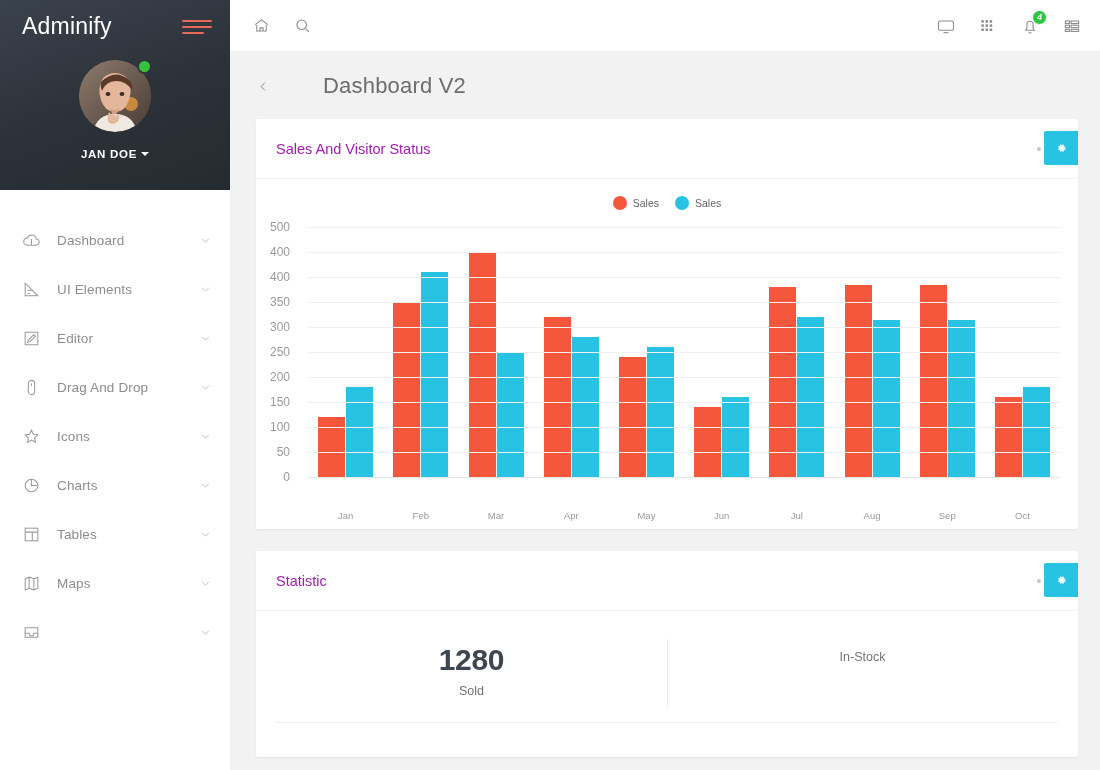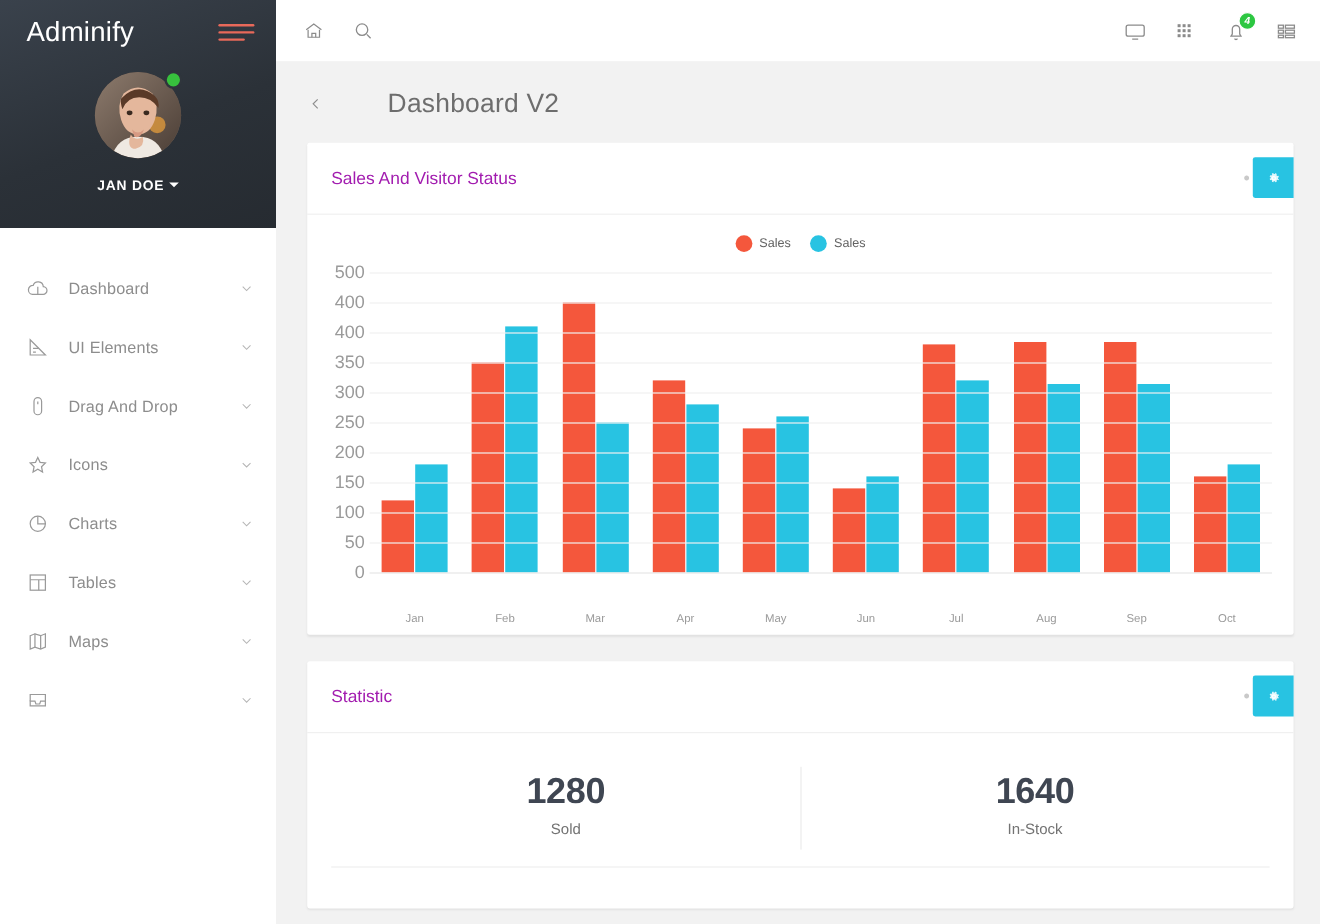--- a/index.html
+++ b/index.html
@@ -123,21 +123,21 @@
   .lg { display: flex; align-items: center; gap: 6px; }
   .lg-dot { width: 14px; height: 14px; border-radius: 50%; }
   .lg-txt { font-size: 10.5px; color: #636363; }
 
   .plot { position: relative; height: 280px; display: flex; }
   .yaxis {
     width: 34px; flex: 0 0 34px; position: relative;
     height: 250px; margin-top: 6px;
   }
   .ytick {
-    position: absolute; right: 4px; font-size: 15px; color: #9a9a9a;
+    position: absolute; right: 18px; font-size: 12px; color: #9a9a9a;
     transform: translateY(-50%); white-space: nowrap;
   }
   .grid-area { flex: 1; position: relative; height: 250px; margin-top: 6px; }
   .gline { position: absolute; left: 0; right: 0; height: 1px; background: #f1f1f1; }
   .gline.base { background: #e6e6e6; }
   .bars {
     position: absolute; left: 0; right: 0; bottom: 0; top: 0;
     display: flex; align-items: flex-end;
   }
   .grp { flex: 1; display: flex; align-items: flex-end; justify-content: center; gap: 1px; height: 100%; }
@@ -238,20 +238,34 @@
           </svg>
         </span>
         <span class="nav-label">UI Elements</span>
         <span class="nav-chev">
           <svg width="13" height="13" viewBox="0 0 24 24" fill="none" stroke="currentColor" stroke-width="1.6">
               <path d="M6 9l6 6 6-6"></path>
             </svg>
         </span>
       </div>
 
+      <div class="nav-item">
+        <span class="nav-ico">
+          <svg width="19" height="19" viewBox="0 0 24 24" fill="none" stroke="currentColor" stroke-width="1.3">
+            <path d="M4 4h16v16H4z"></path>
+              <path d="M15 7l2 2-7 7-3 1 1-3z"></path>
+          </svg>
+        </span>
+        <span class="nav-label">Editor</span>
+        <span class="nav-chev">
+          <svg width="13" height="13" viewBox="0 0 24 24" fill="none" stroke="currentColor" stroke-width="1.6">
+              <path d="M6 9l6 6 6-6"></path>
+            </svg>
+        </span>
+      </div>
 
       <div class="nav-item">
         <span class="nav-ico">
           <svg width="19" height="19" viewBox="0 0 24 24" fill="none" stroke="currentColor" stroke-width="1.3">
             <rect x="8" y="3" width="8" height="18" rx="4"></rect>
               <path d="M12 7v3"></path>
           </svg>
         </span>
         <span class="nav-label">Drag And Drop</span>
         <span class="nav-chev">
@@ -518,21 +532,20 @@
         <div class="card-head">
           <h2 class="card-title">Statistic</h2>
           <span class="dots">•••</span>
         </div>
         <div class="stat-body">
           <div class="stat-col">
             <div class="stat-num">1280</div>
             <div class="stat-lab">Sold</div>
           </div>
           <div class="stat-col">
-            <div class="stat-num">1640</div>
             <div class="stat-lab">In-Stock</div>
           </div>
         </div>
         <div class="stat-rule"></div>
         <div style="height:34px;"></div>
         <div class="settings-tab" style="top:12px;">
           <svg width="13" height="13" viewBox="0 0 24 24" fill="currentColor">
             <path d="M12 8.5a3.5 3.5 0 1 0 0 7 3.5 3.5 0 0 0 0-7zm0 5a1.5 1.5 0 1 1 0-3 1.5 1.5 0 0 1 0 3z"></path>
             <path d="M20 13.5l-1.6-.5a6.6 6.6 0 0 0 0-2l1.6-.5-.9-2.3-1.6.5a6.7 6.7 0 0 0-1.4-1.4l.5-1.6L14.3 4l-.5 1.6a6.6 6.6 0 0 0-2 0L11.3 4 9 4.9l.5 1.6a6.7 6.7 0 0 0-1.4 1.4L6.5 7.4 5.6 9.7l1.6.5a6.6 6.6 0 0 0 0 2l-1.6.5.9 2.3 1.6-.5c.4.6.9 1 1.4 1.4l-.5 1.6 2.3.9.5-1.6a6.6 6.6 0 0 0 2 0l.5 1.6 2.3-.9-.5-1.6c.5-.4 1-.8 1.4-1.4l1.6.5z" opacity=".85"></path>
           </svg>

